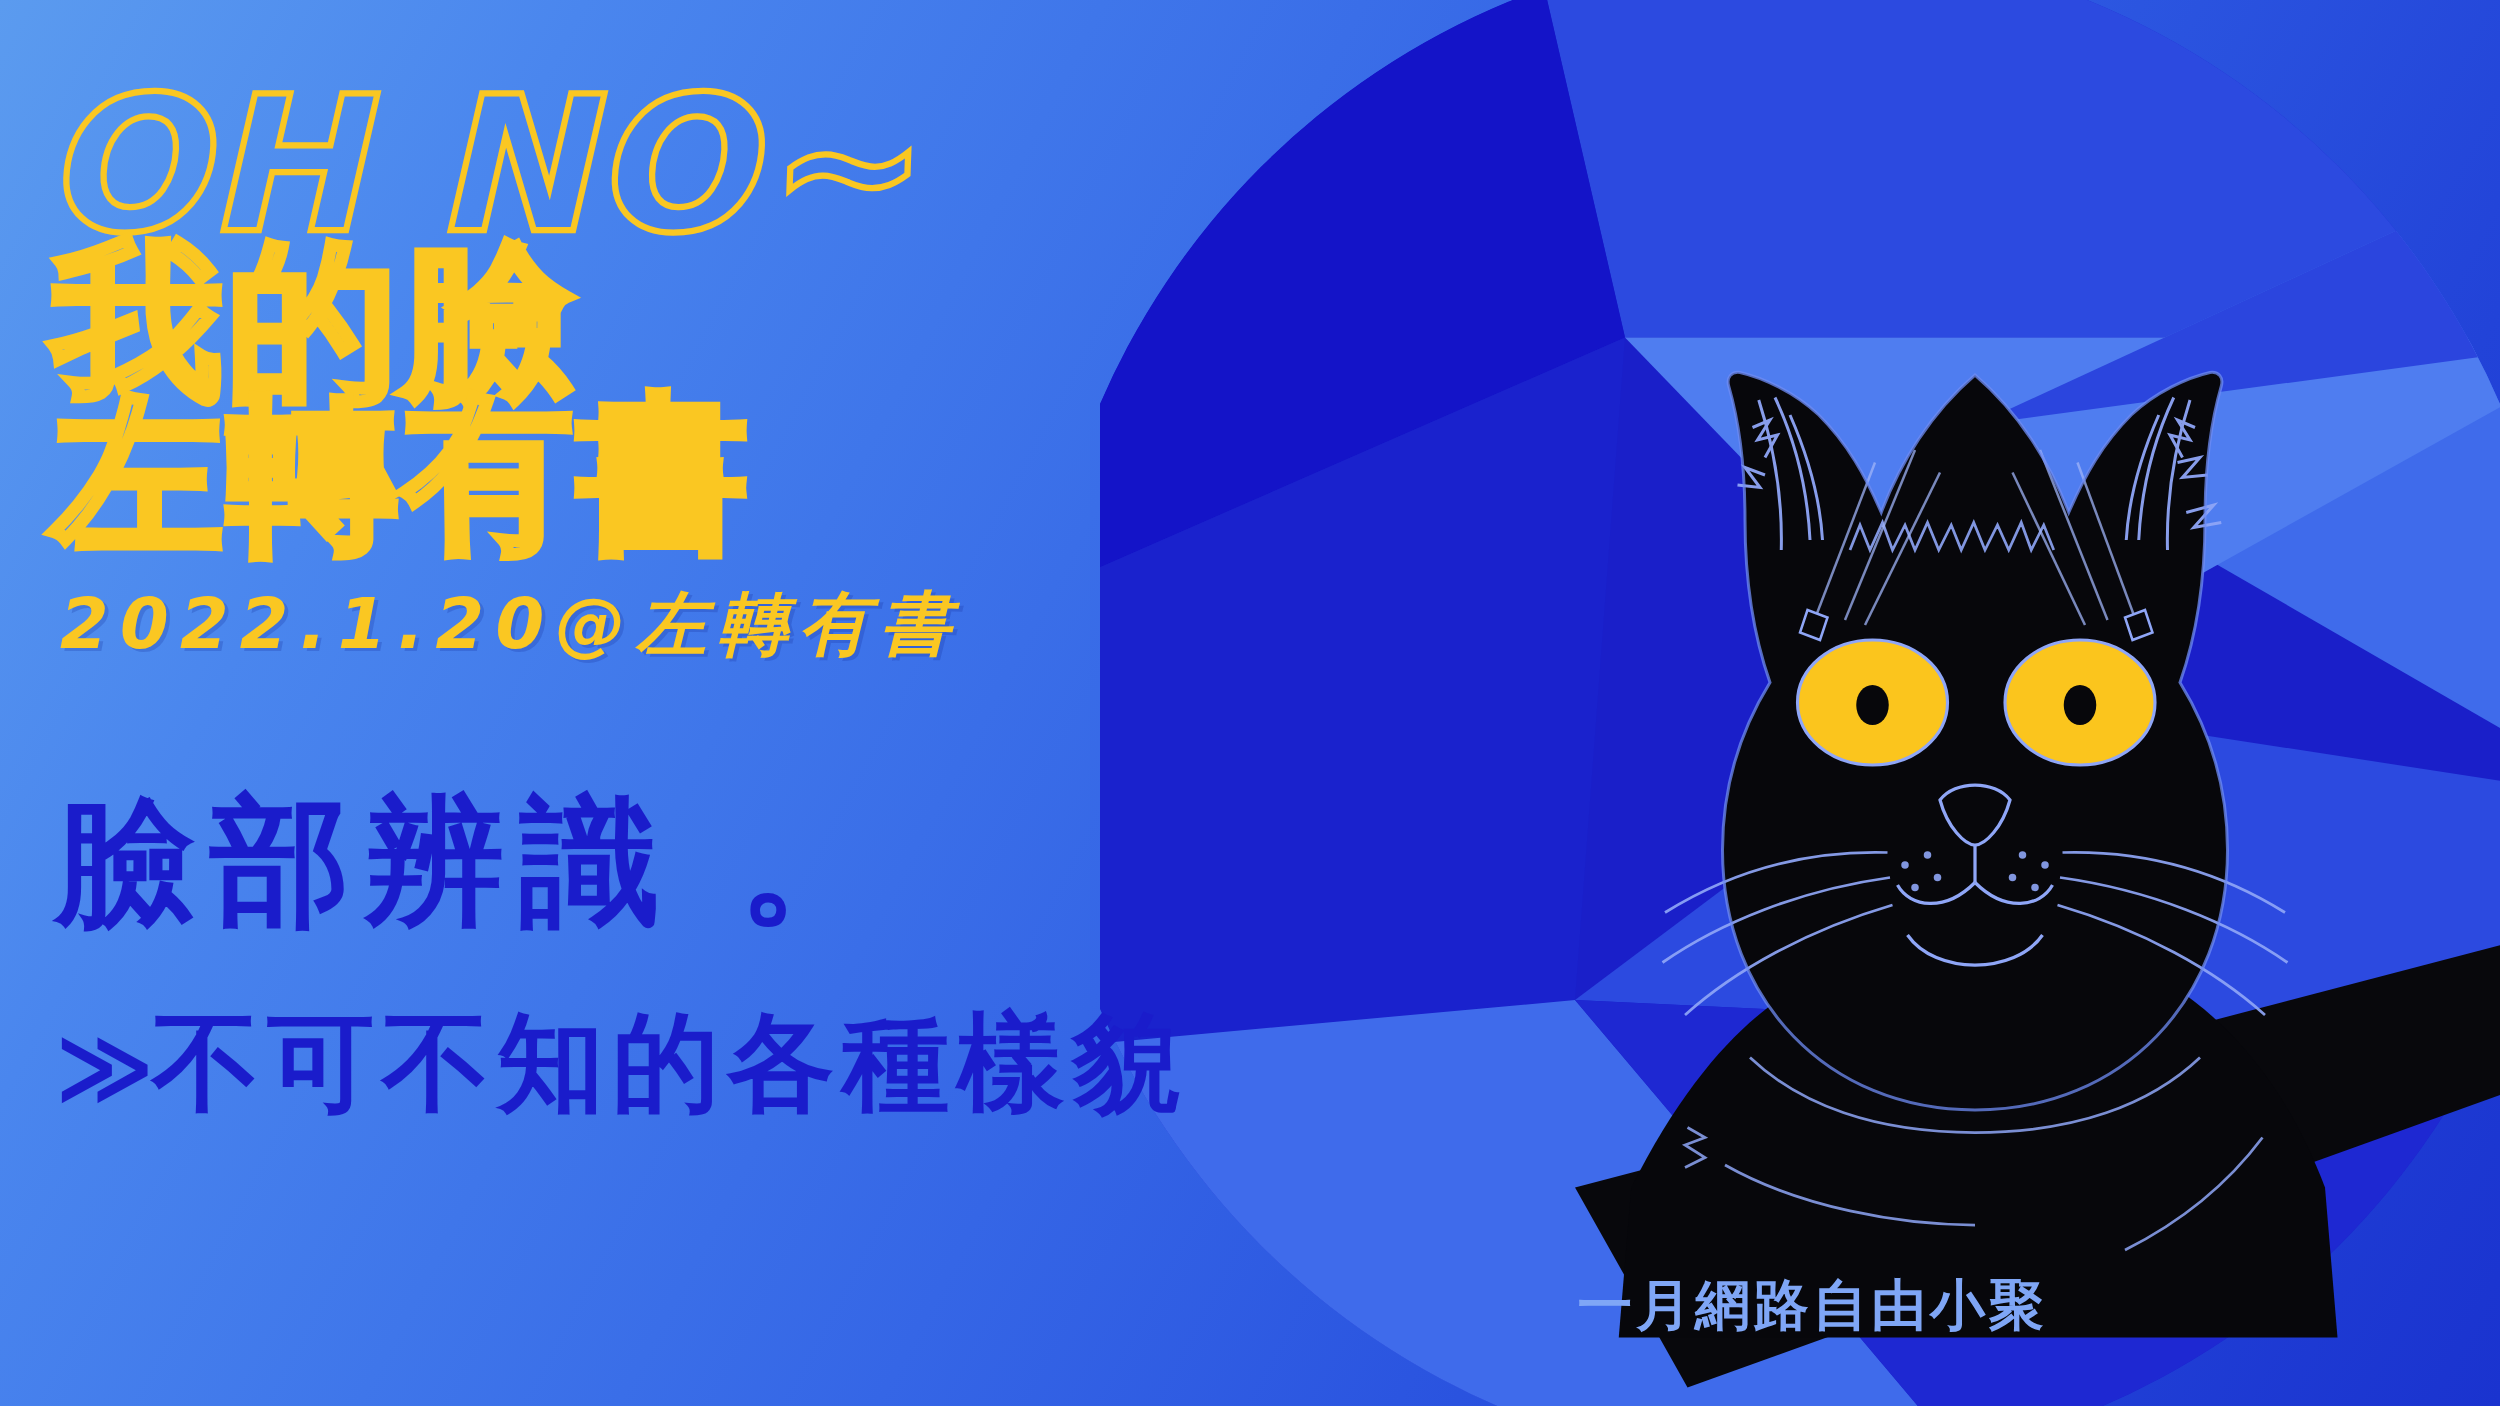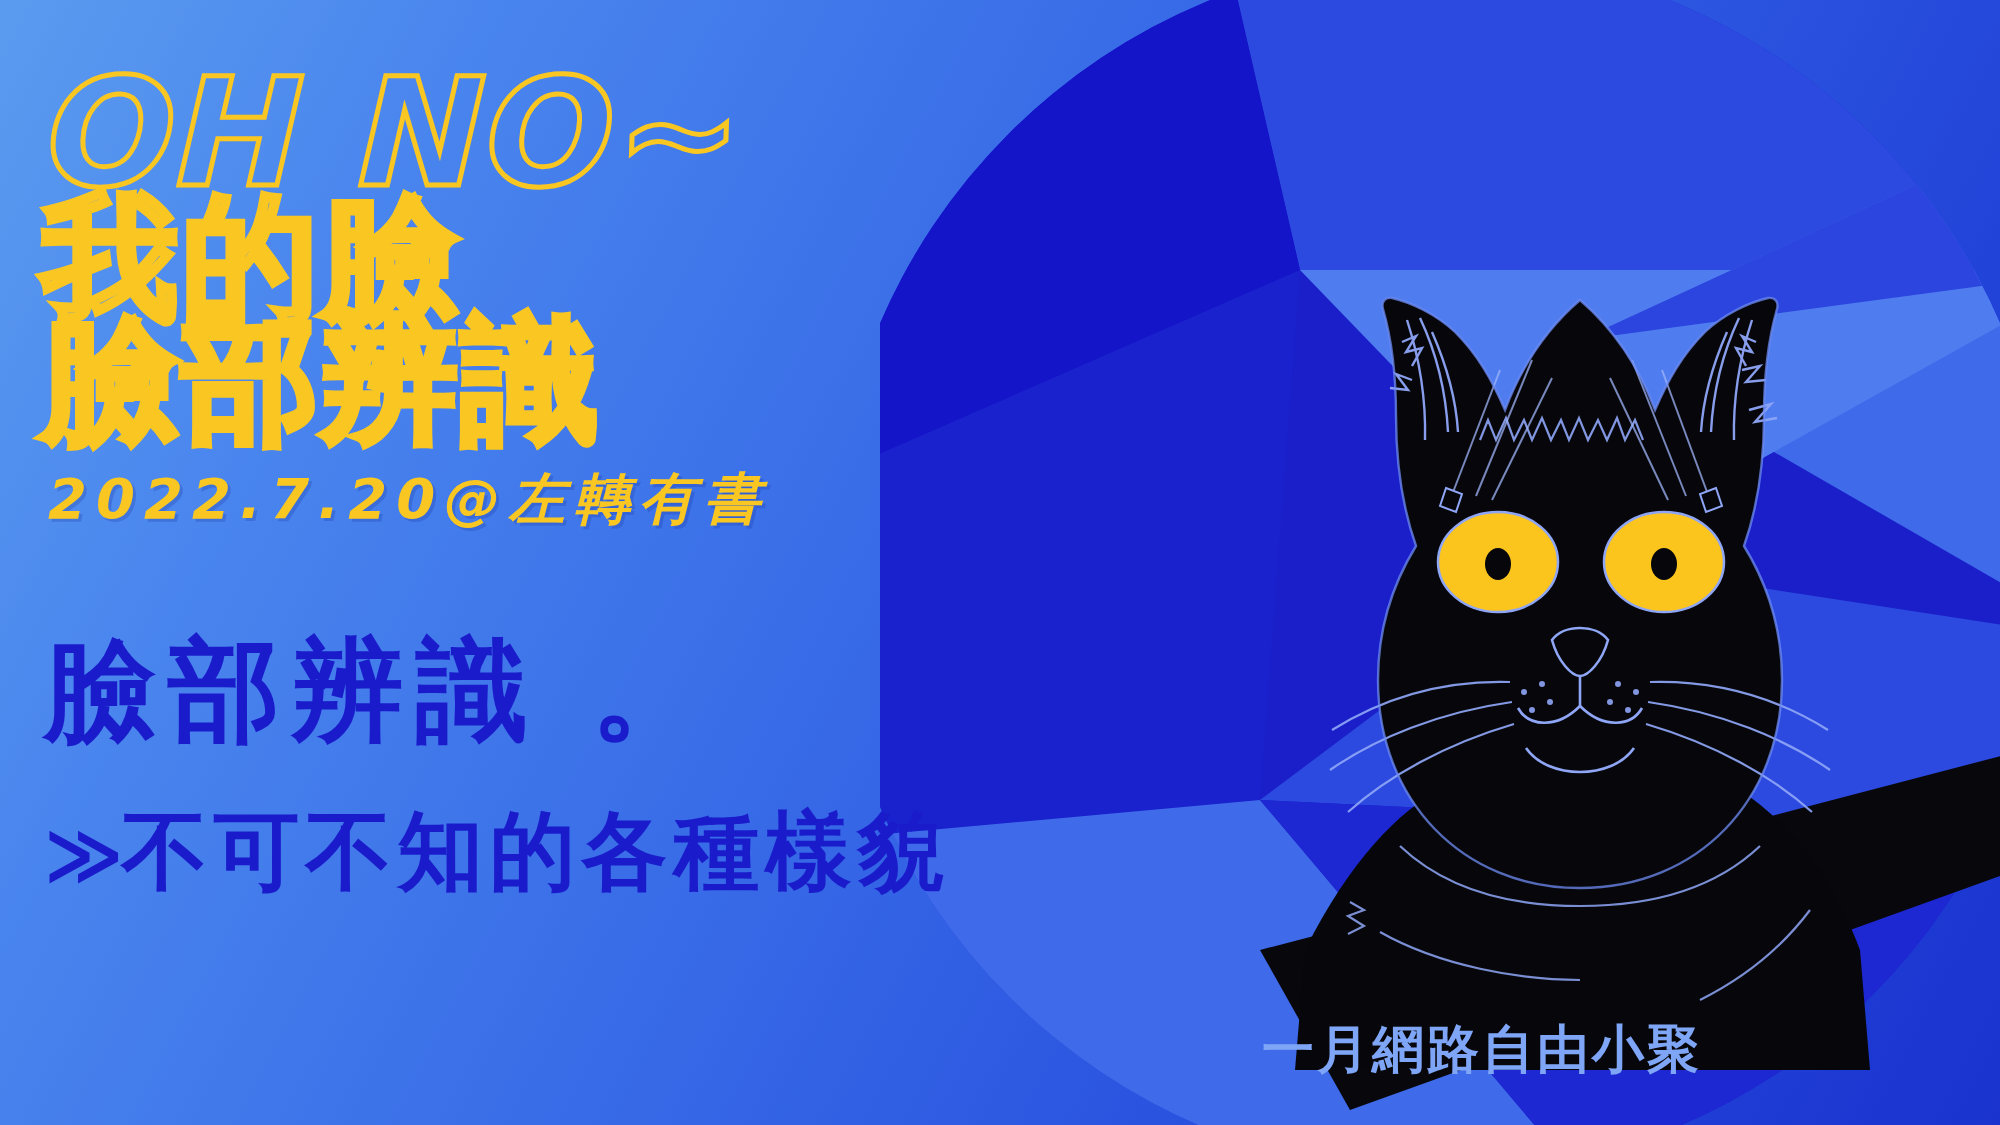--- a/index.html
+++ b/index.html
@@ -125,21 +125,21 @@
     font-size: 76px;
     letter-spacing: -6px;
     margin-right: 4px;
   }
 
   .event-tag {
     position: absolute;
     left: 1262px;
     top: 1015px;
     font-family: Liberation Serif, serif;
-    font-size: 52px;
+    font-size: 44px;
     font-weight: 700;
     letter-spacing: 3px;
     color: #7fa6f6;
     white-space: nowrap;
     z-index: 40;
   }
 </style>
 </head>
 <body>
 
@@ -292,23 +292,23 @@
                C760,430 735,390 700,360 Z" fill="none" stroke="#6f8cf4" stroke-width="2.4" opacity="0.75"></path>
     </g>
   </svg>
 
   <div class="left-col">
 
     <div class="ohno">OH NO~</div>
 
     <div class="outline-cn row1">我的臉</div>
 
-    <div class="outline-cn row2">臉部辨識</div>
-
-    <div class="date-line">2022.7.20@左轉有書</div>
+    <div class="outline-cn row2">左轉有書</div>
+
+    <div class="date-line">2022.1.20@左轉有書</div>
 
     <div class="headline-dark">臉部辨識 。</div>
 
     <div class="subline-dark">
       <span class="chev">≫</span><span>不可不知的各種樣貌</span>
     </div>
   </div>
 
   <div class="event-tag">一月網路自由小聚</div>
 

